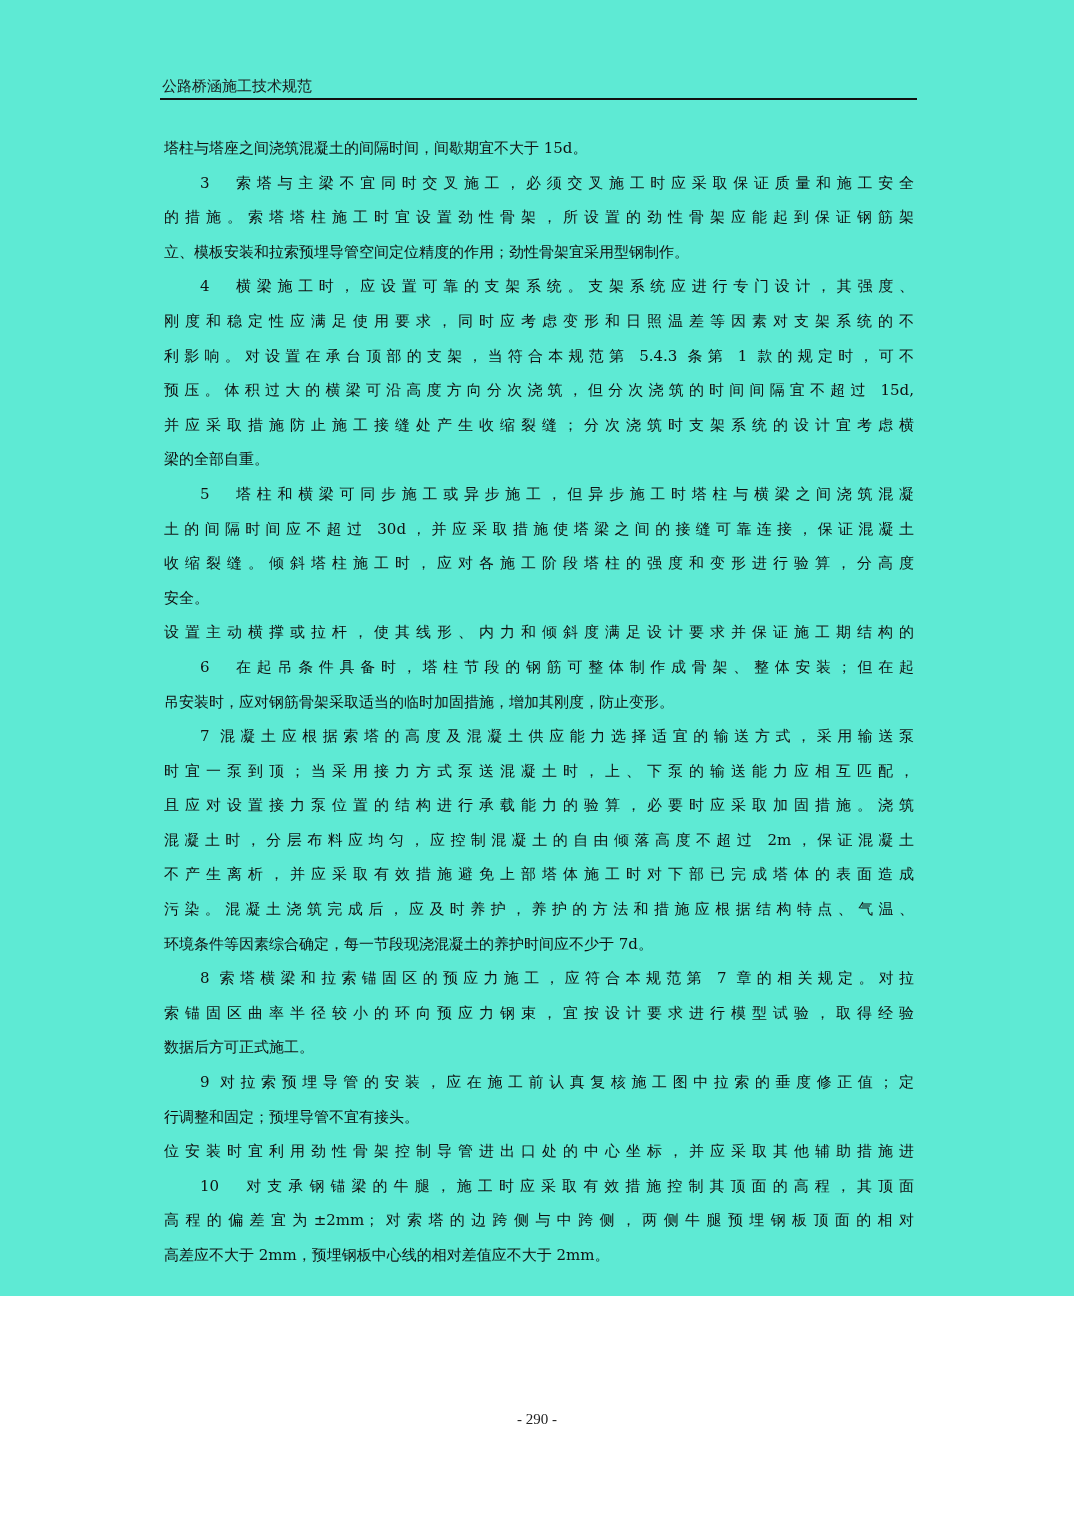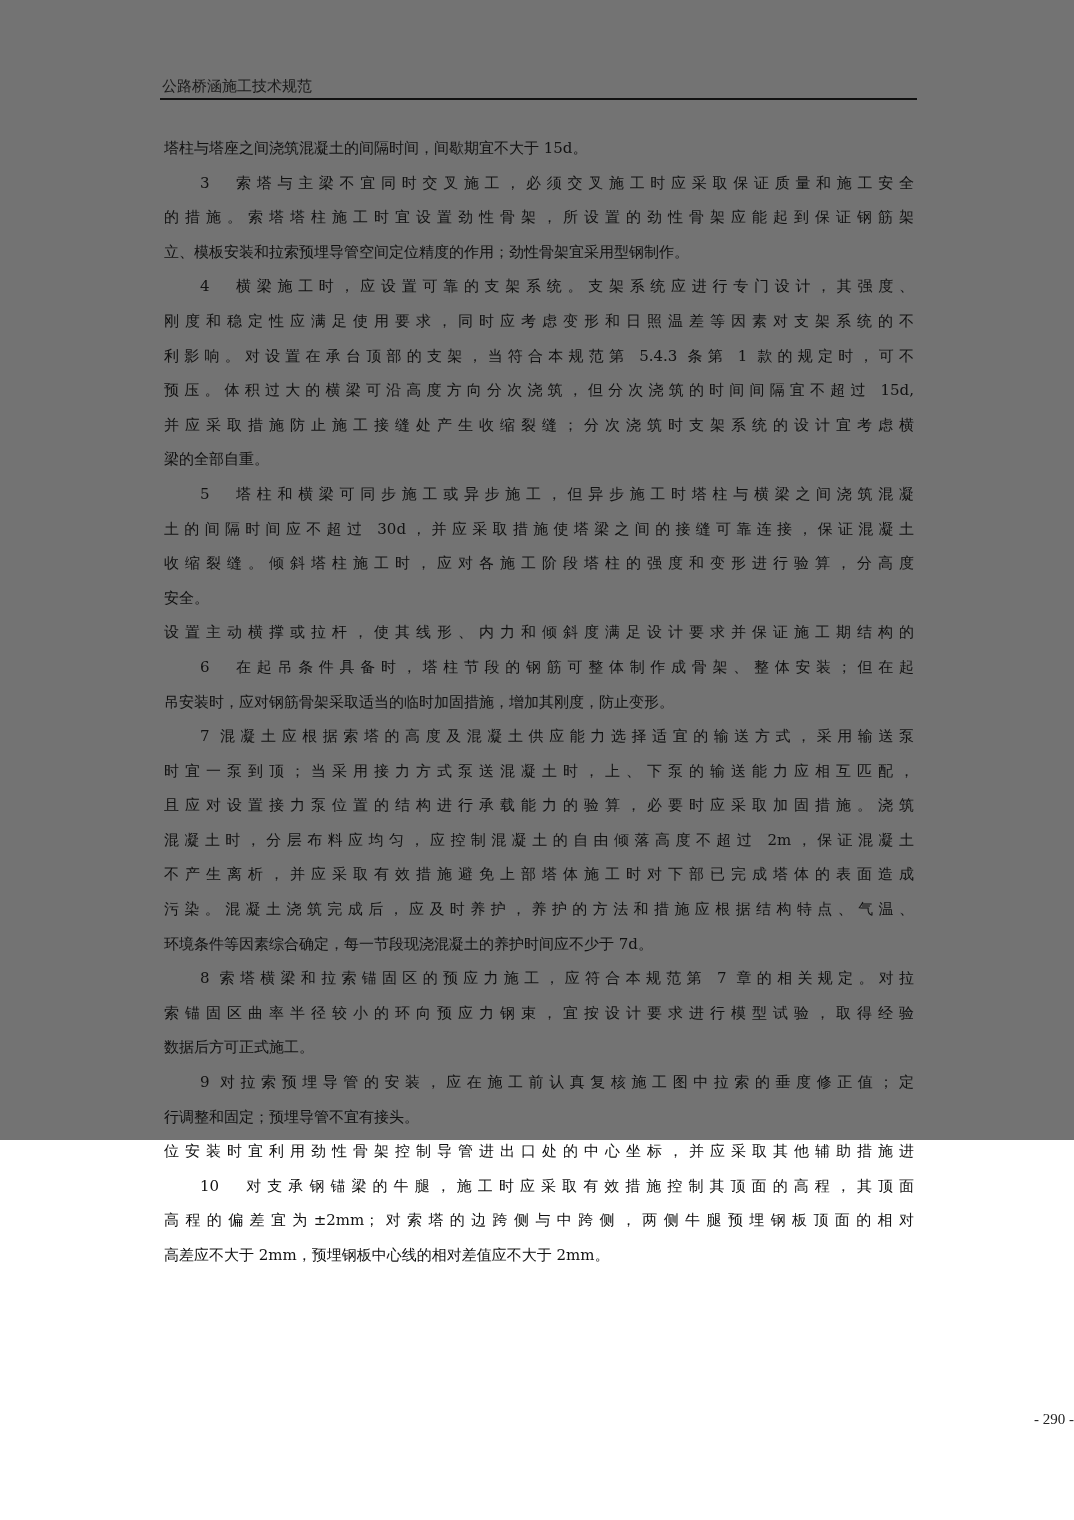--- a/index.html
+++ b/index.html
@@ -1,37 +1,37 @@
 <!DOCTYPE html>
 <html><head>
   <meta charset="utf-8">
   <style>
     html, body { margin: 0; padding: 0; background: #ffffff; }
     body { width: 1074px; height: 1520px; position: relative; overflow: hidden; }
-    .page { position: absolute; left: 0; top: 0; width: 1074px; height: 1140px; background: #737373; }
+    .page { position: absolute; left: 0; top: 0; width: 1074px; height: 1296px; background: #5eead4; }
     .header {
       position: absolute; left: 162px; top: 76px; width: 754px;
       font-family: "DejaVu Serif", "Liberation Serif", serif;
       font-size: 15px; color: #1a1a1a; line-height: 20px;
     }
     .header-rule {
       position: absolute; left: 160px; top: 98px; width: 757px; height: 2px;
       background: #111;
     }
     .body {
       position: absolute; left: 164px; top: 131px; width: 750px;
       font-family: "DejaVu Serif", "Liberation Serif", serif;
       font-size: 15px; color: #111; line-height: 34.6px;
     }
     .para { margin: 0; }
     .line { display: block; white-space: nowrap; text-align: justify; text-align-last: justify; height: 34.6px; }
     .line.last { text-align-last: left; }
     .indent { padding-left: 36px; }
     .footer {
-      position: absolute; left: 0; width: 1074px; top: 1411px; text-align: right;
+      position: absolute; left: 0; width: 1074px; top: 1411px; text-align: center;
       font-family: "Liberation Serif", serif; font-size: 15px; color: #222;
     }
   </style>
 </head>
 <body>
 
 <div class="page">
   <div class="header">公路桥涵施工技术规范</div>
   <div class="header-rule"></div>
 

